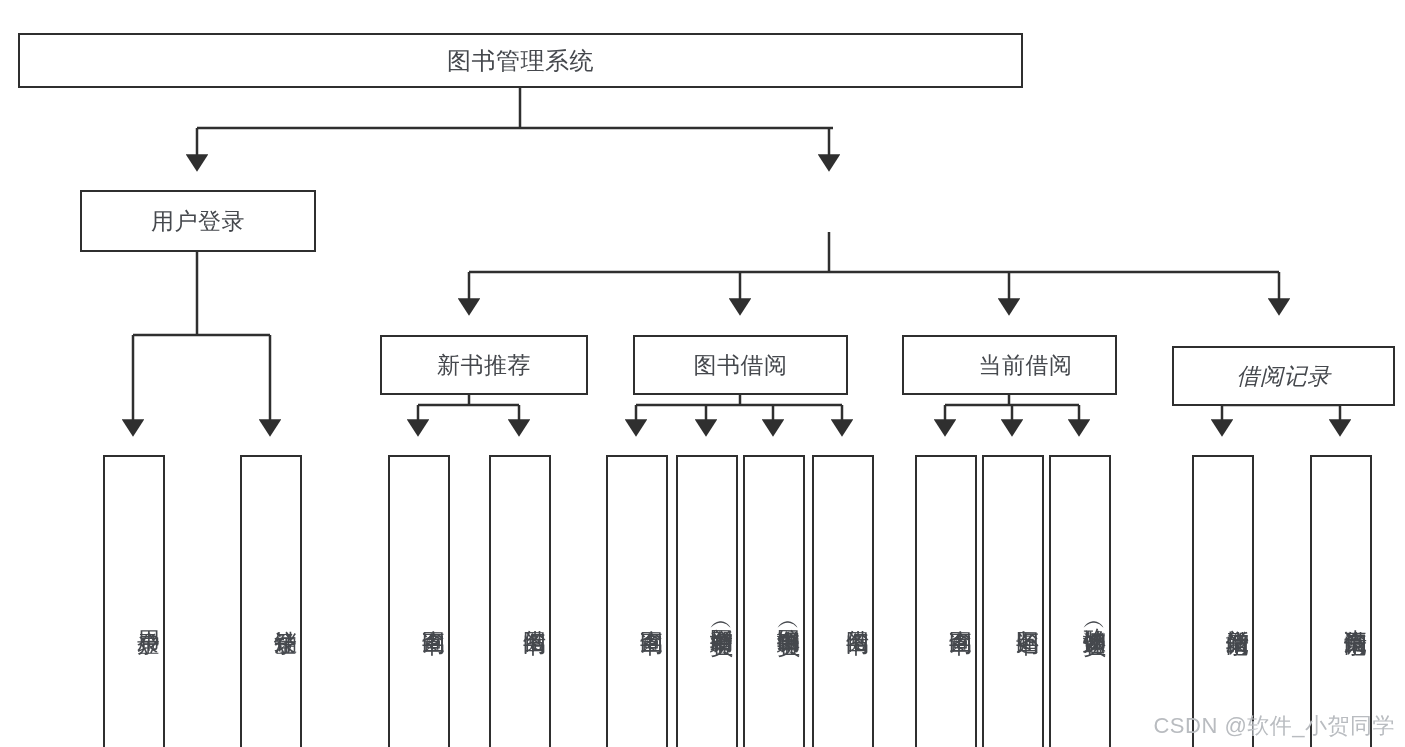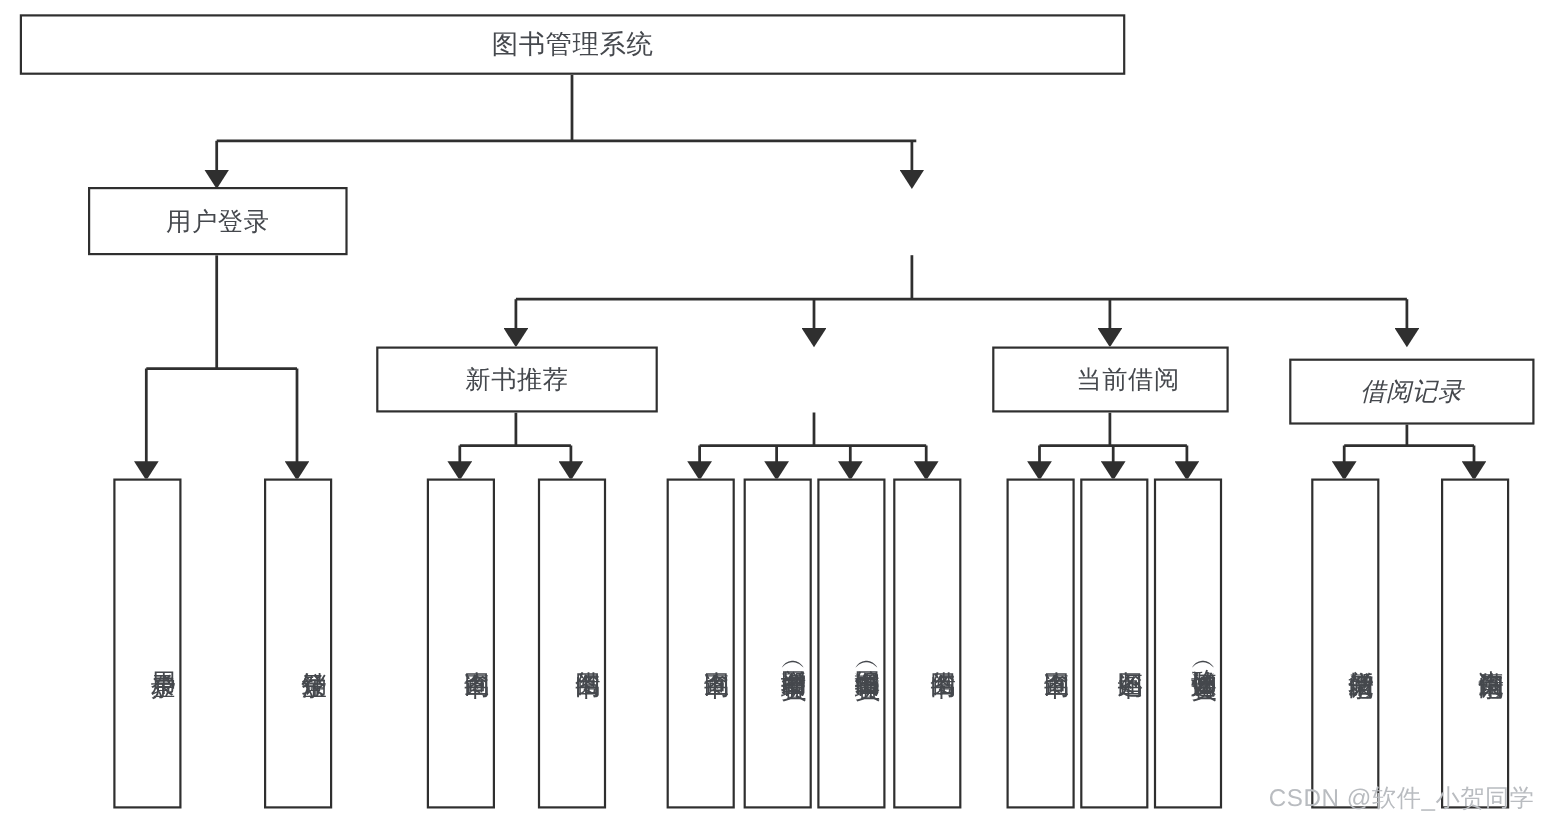--- a/index.html
+++ b/index.html
@@ -30,20 +30,21 @@
     position: absolute;
     box-sizing: border-box;
     border: 2.5px solid #2f2f2f;
     background: #ffffff;
     display: flex;
     align-items: center;
     justify-content: center;
     text-align: center;
     color: #45484d;
     line-height: 1.25;
+    margin-top: 20px;
   }
   .node.horiz {
     font-size: 23px;
     letter-spacing: 0.5px;
   }
   .node.vert {
     writing-mode: vertical-rl;
     text-orientation: upright;
     font-size: 23px;
     letter-spacing: 1px;
@@ -121,21 +122,22 @@
       <path d="M1222,405 L1340,405"></path>
       <path d="M1222,405 L1222,423" marker-end="url(#arrow)"></path>
       <path d="M1340,405 L1340,423" marker-end="url(#arrow)"></path>
     </g>
   </svg>
 
   <div class="node horiz root" style="left:18px; top:13px; width:1005px; height:55px;">图书管理系统</div>
 
   <div class="node horiz" style="left:80px; top:170px; width:236px; height:62px;">用户登录</div>
 
-  <div class="node horiz" style="left:342px; top:315px; width:256px; height:60px;">新书推荐</div>
+  <div class="node horiz" style="left:380px; top:315px; width:208px; height:60px;">新书推荐</div>
+  <div class="node horiz" style="left:633px; top:315px; width:215px; height:60px;">图书借阅</div>
   <div class="node horiz" style="left:902px; top:315px; width:215px; height:60px;padding-left:32px;">当前借阅</div>
   <div class="node horiz" style="left:1172px; top:326px; width:223px; height:60px;font-style:italic;">借阅记录</div>
 
   <div class="node vert" style="left:103px; top:435px; width:62px; height:300px;">
     <span>用户登录</span>
   </div>
   <div class="node vert" style="left:240px; top:435px; width:62px; height:300px;">
     <span>注销登录</span>
   </div>
 

